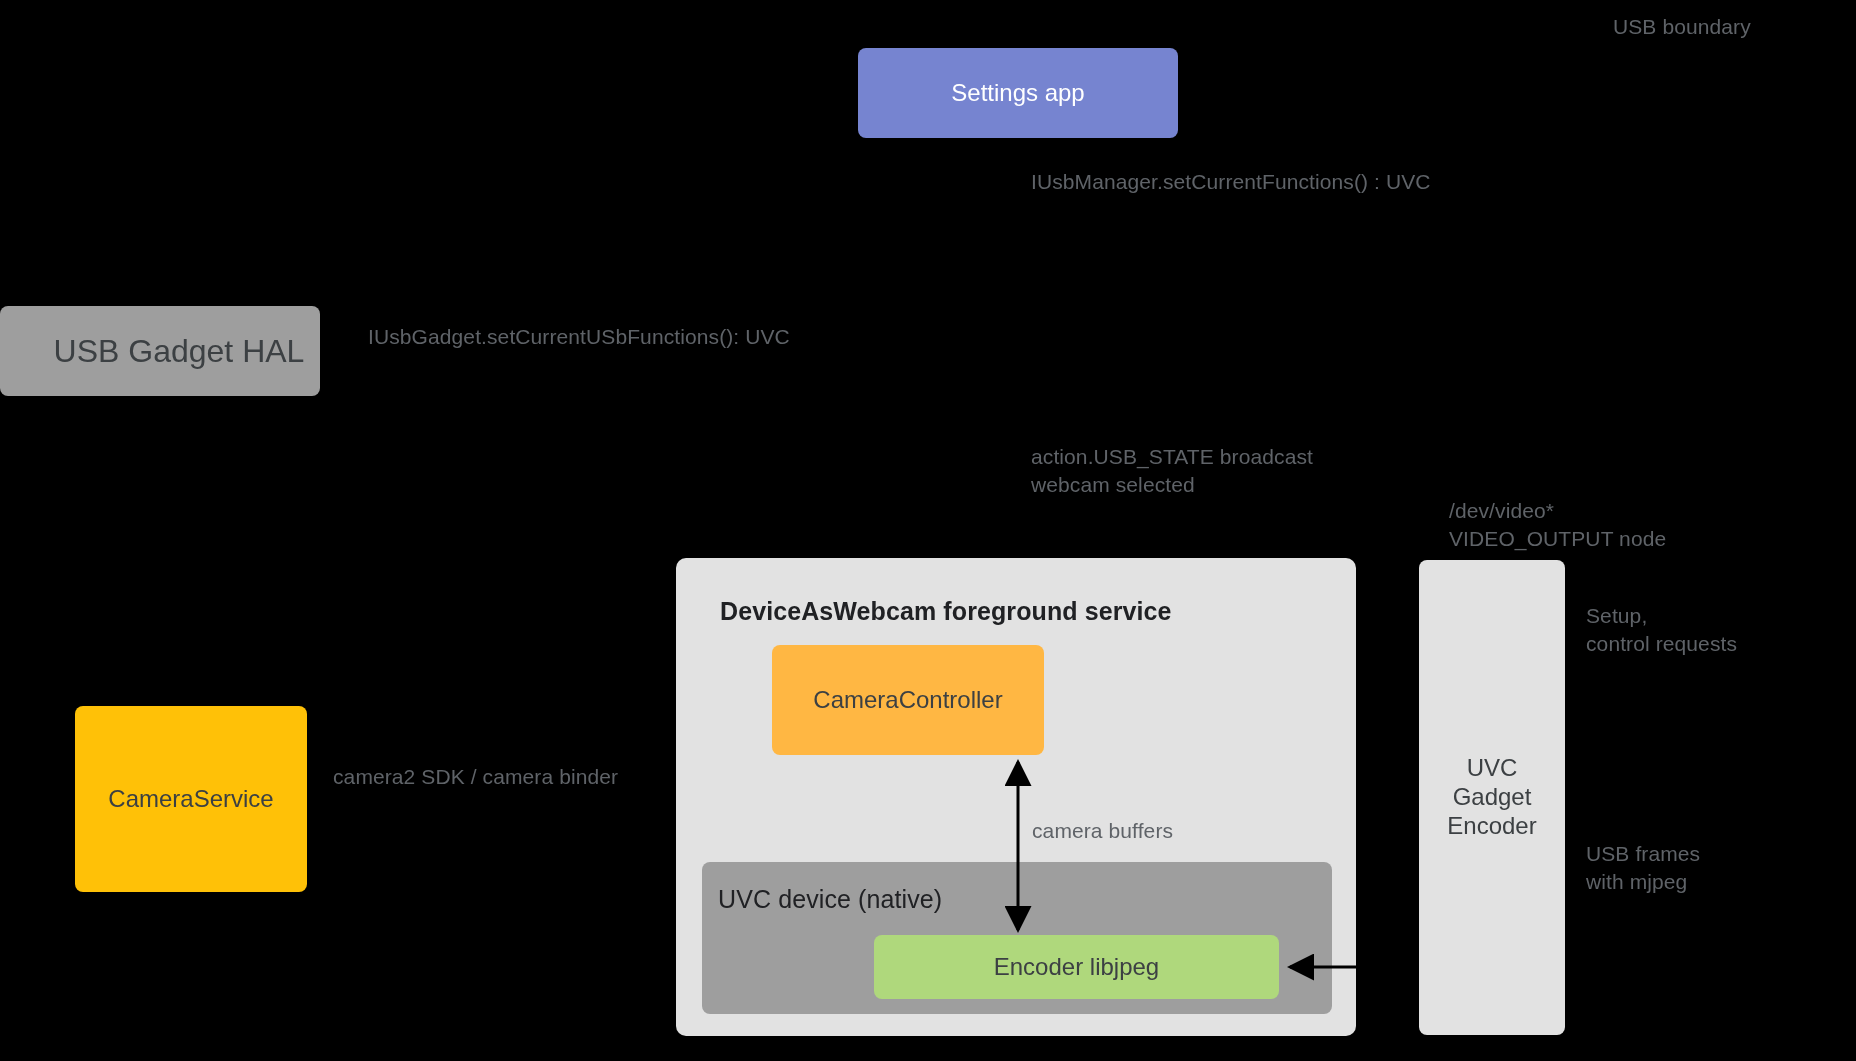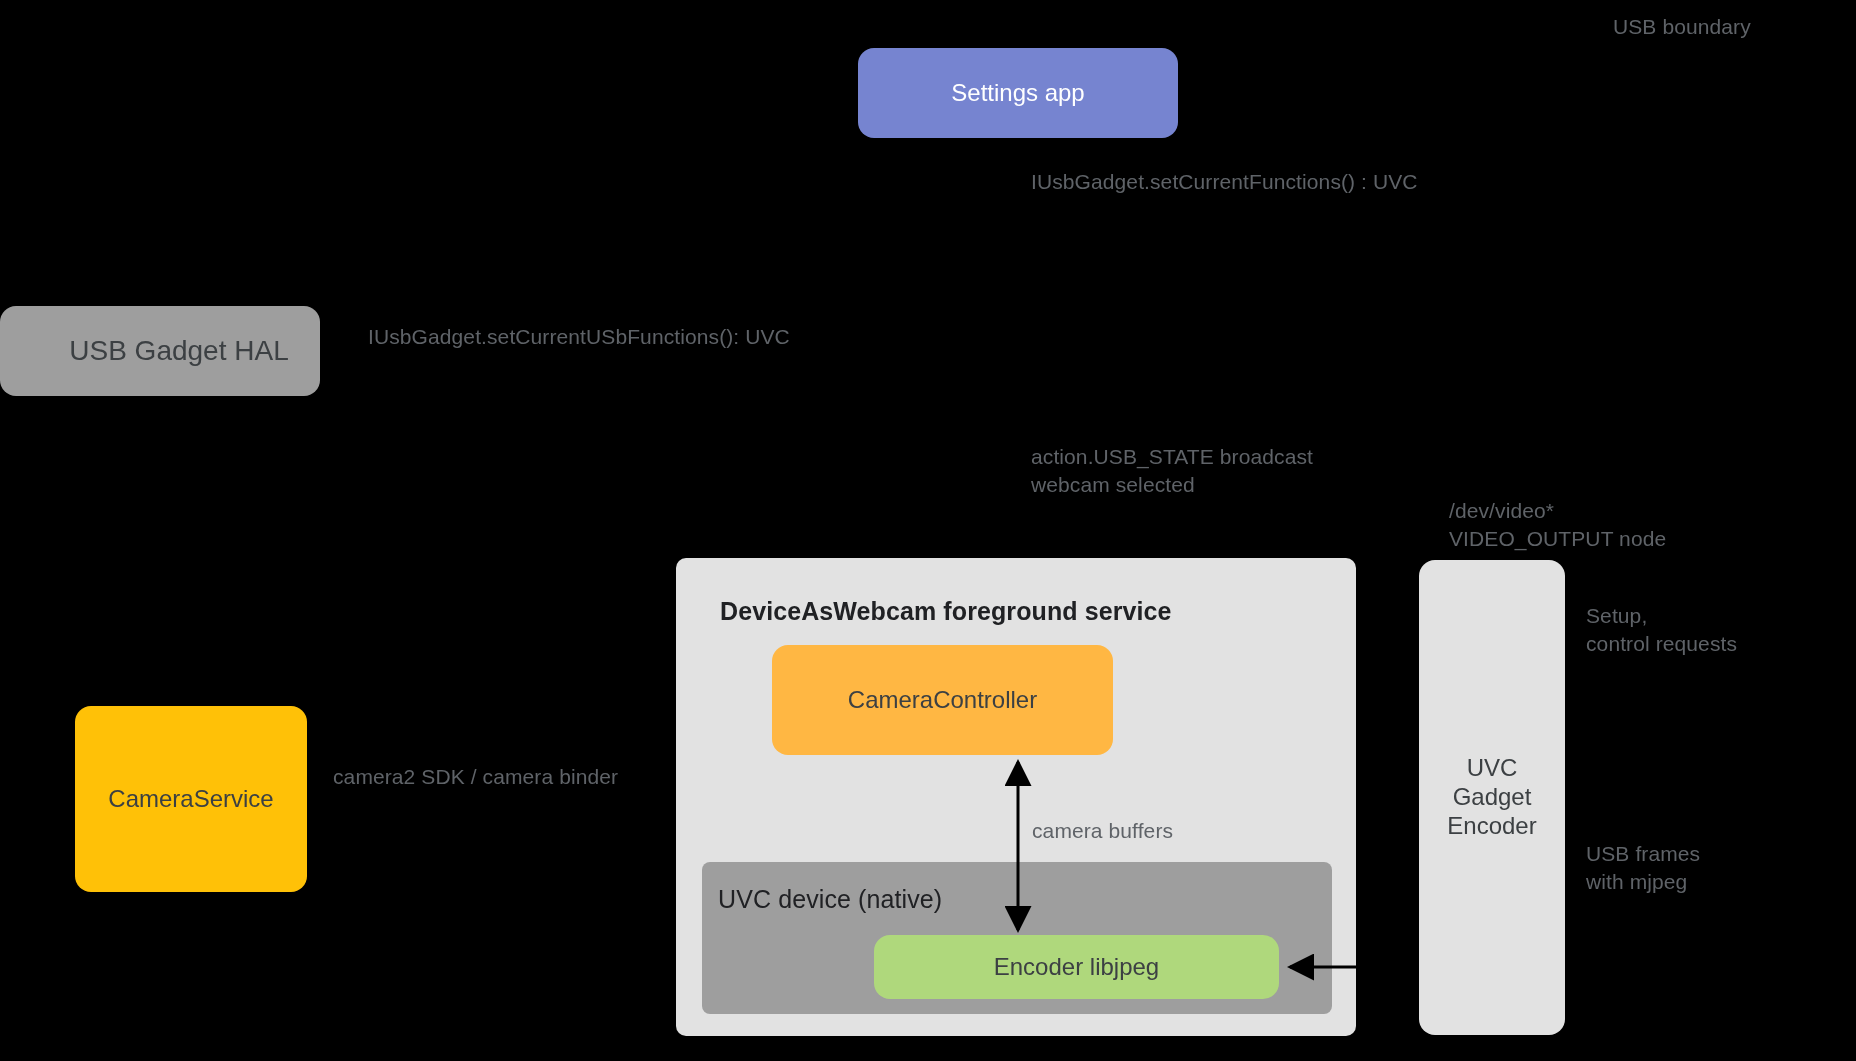--- a/index.html
+++ b/index.html
@@ -11,21 +11,21 @@
     position: relative;
     width: 1856px;
     height: 1061px;
     background: #000000;
     font-family: "Liberation Sans", sans-serif;
     overflow: hidden;
   }
   .node {
     position: absolute;
     box-sizing: border-box;
-    border-radius: 16px;
+    border-radius: 8px;
     display: flex;
     align-items: center;
     justify-content: center;
     text-align: center;
     line-height: 1.2;
   }
   .label {
     position: absolute;
     color: #5F6368;
     font-size: 21px;
@@ -43,21 +43,21 @@
   #system-server {
     left: 858px; top: 306px; width: 320px; height: 90px;
     background: #5CB4FC;
     color: #3C4043;
     font-size: 24px;
   }
   #usb-gadget-hal {
     left: 0px; top: 306px; width: 320px; height: 90px;
     background: #9E9E9E;
     color: #3C4043;
-    font-size: 28px;
+    font-size: 32px;
     padding-left: 38px;
   }
   #camera-service {
     left: 75px; top: 706px; width: 232px; height: 186px;
     background: #FFC107;
     color: #3C4043;
     font-size: 24px;
     text-align: center;
   }
   #daw-service {
@@ -68,21 +68,21 @@
   }
   #daw-title {
     position: absolute;
     left: 44px; top: 38px;
     color: #202124;
     font-size: 25px;
     font-weight: bold;
     letter-spacing: 0.1px;
   }
   #camera-controller {
-    left: 772px; top: 645px; width: 341px; height: 110px;
+    left: 772px; top: 645px; width: 272px; height: 110px;
     background: #FFB743;
     color: #3C4043;
     font-size: 24px;
   }
   #uvc-device {
     left: 702px; top: 862px; width: 630px; height: 152px;
     background: #9E9E9E;
     border-radius: 8px;
     display: block;
   }
@@ -148,21 +148,21 @@
   </div>
 
   <div class="node" id="encoder">Encoder libjpeg</div>
 
   <div class="node" id="uvc-gadget-driver">UVC
 Gadget
 Encoder</div>
 
   <div class="label" id="lbl-usb-boundary">USB boundary</div>
 
-  <div class="label" id="lbl-iusbmanager">IUsbGadget.setCurrentFunctions() : UVC</div>
+  <div class="label" id="lbl-iusbmanager">IUsbManager.setCurrentFunctions() : UVC</div>
 
   <div class="label" id="lbl-iusbgadget">IUsbGadget.setCurrentUSbFunctions(): UVC</div>
 
   <div class="label" id="lbl-usb-state">action.USB_STATE broadcast
 webcam selected</div>
 
   <div class="label" id="lbl-devvideo">/dev/video*
 VIDEO_OUTPUT node</div>
 
   <div class="label" id="lbl-setup">Setup,

